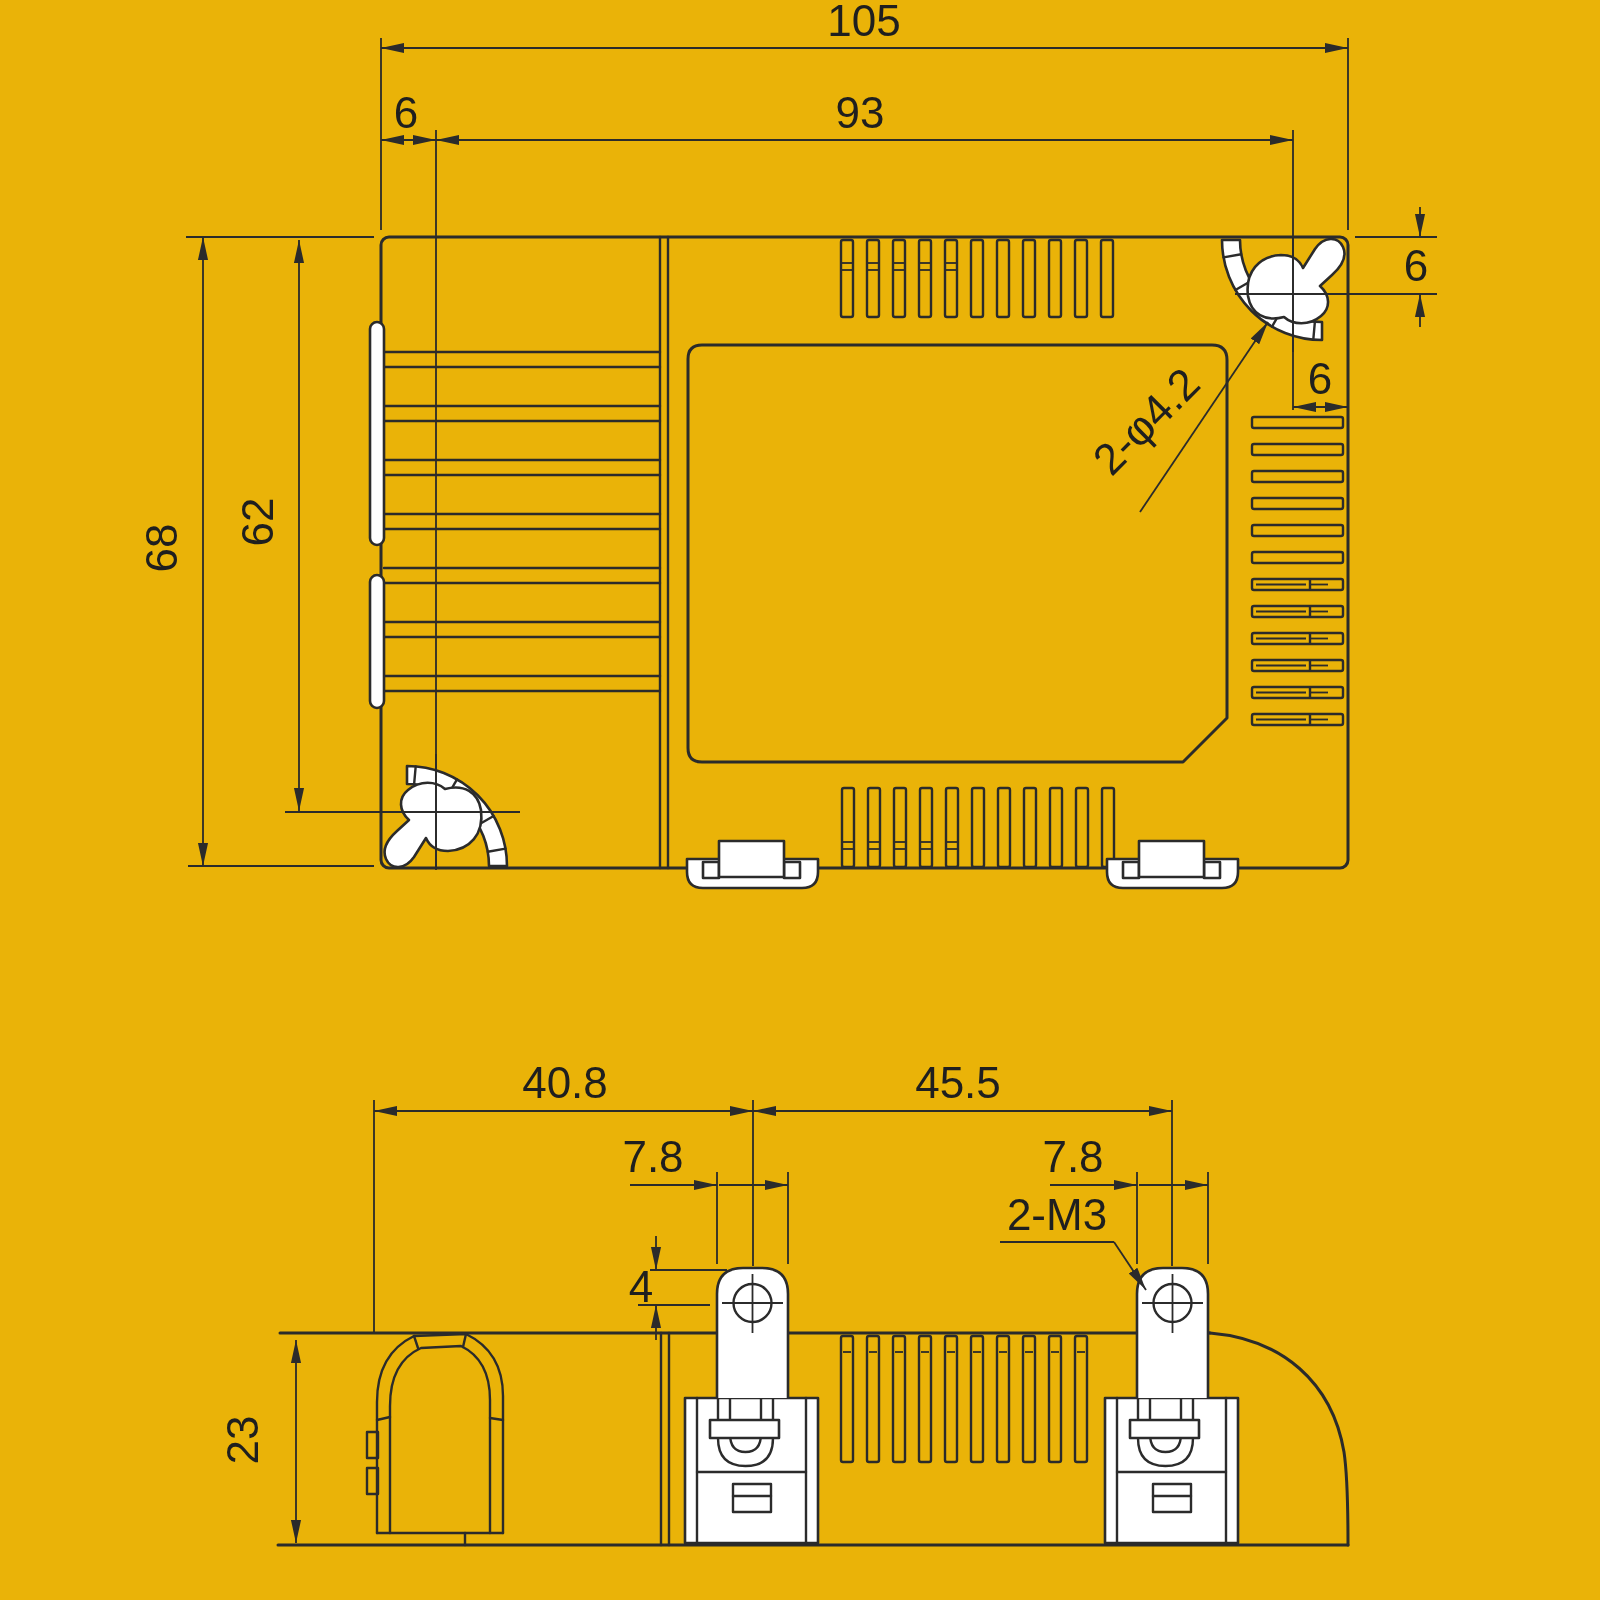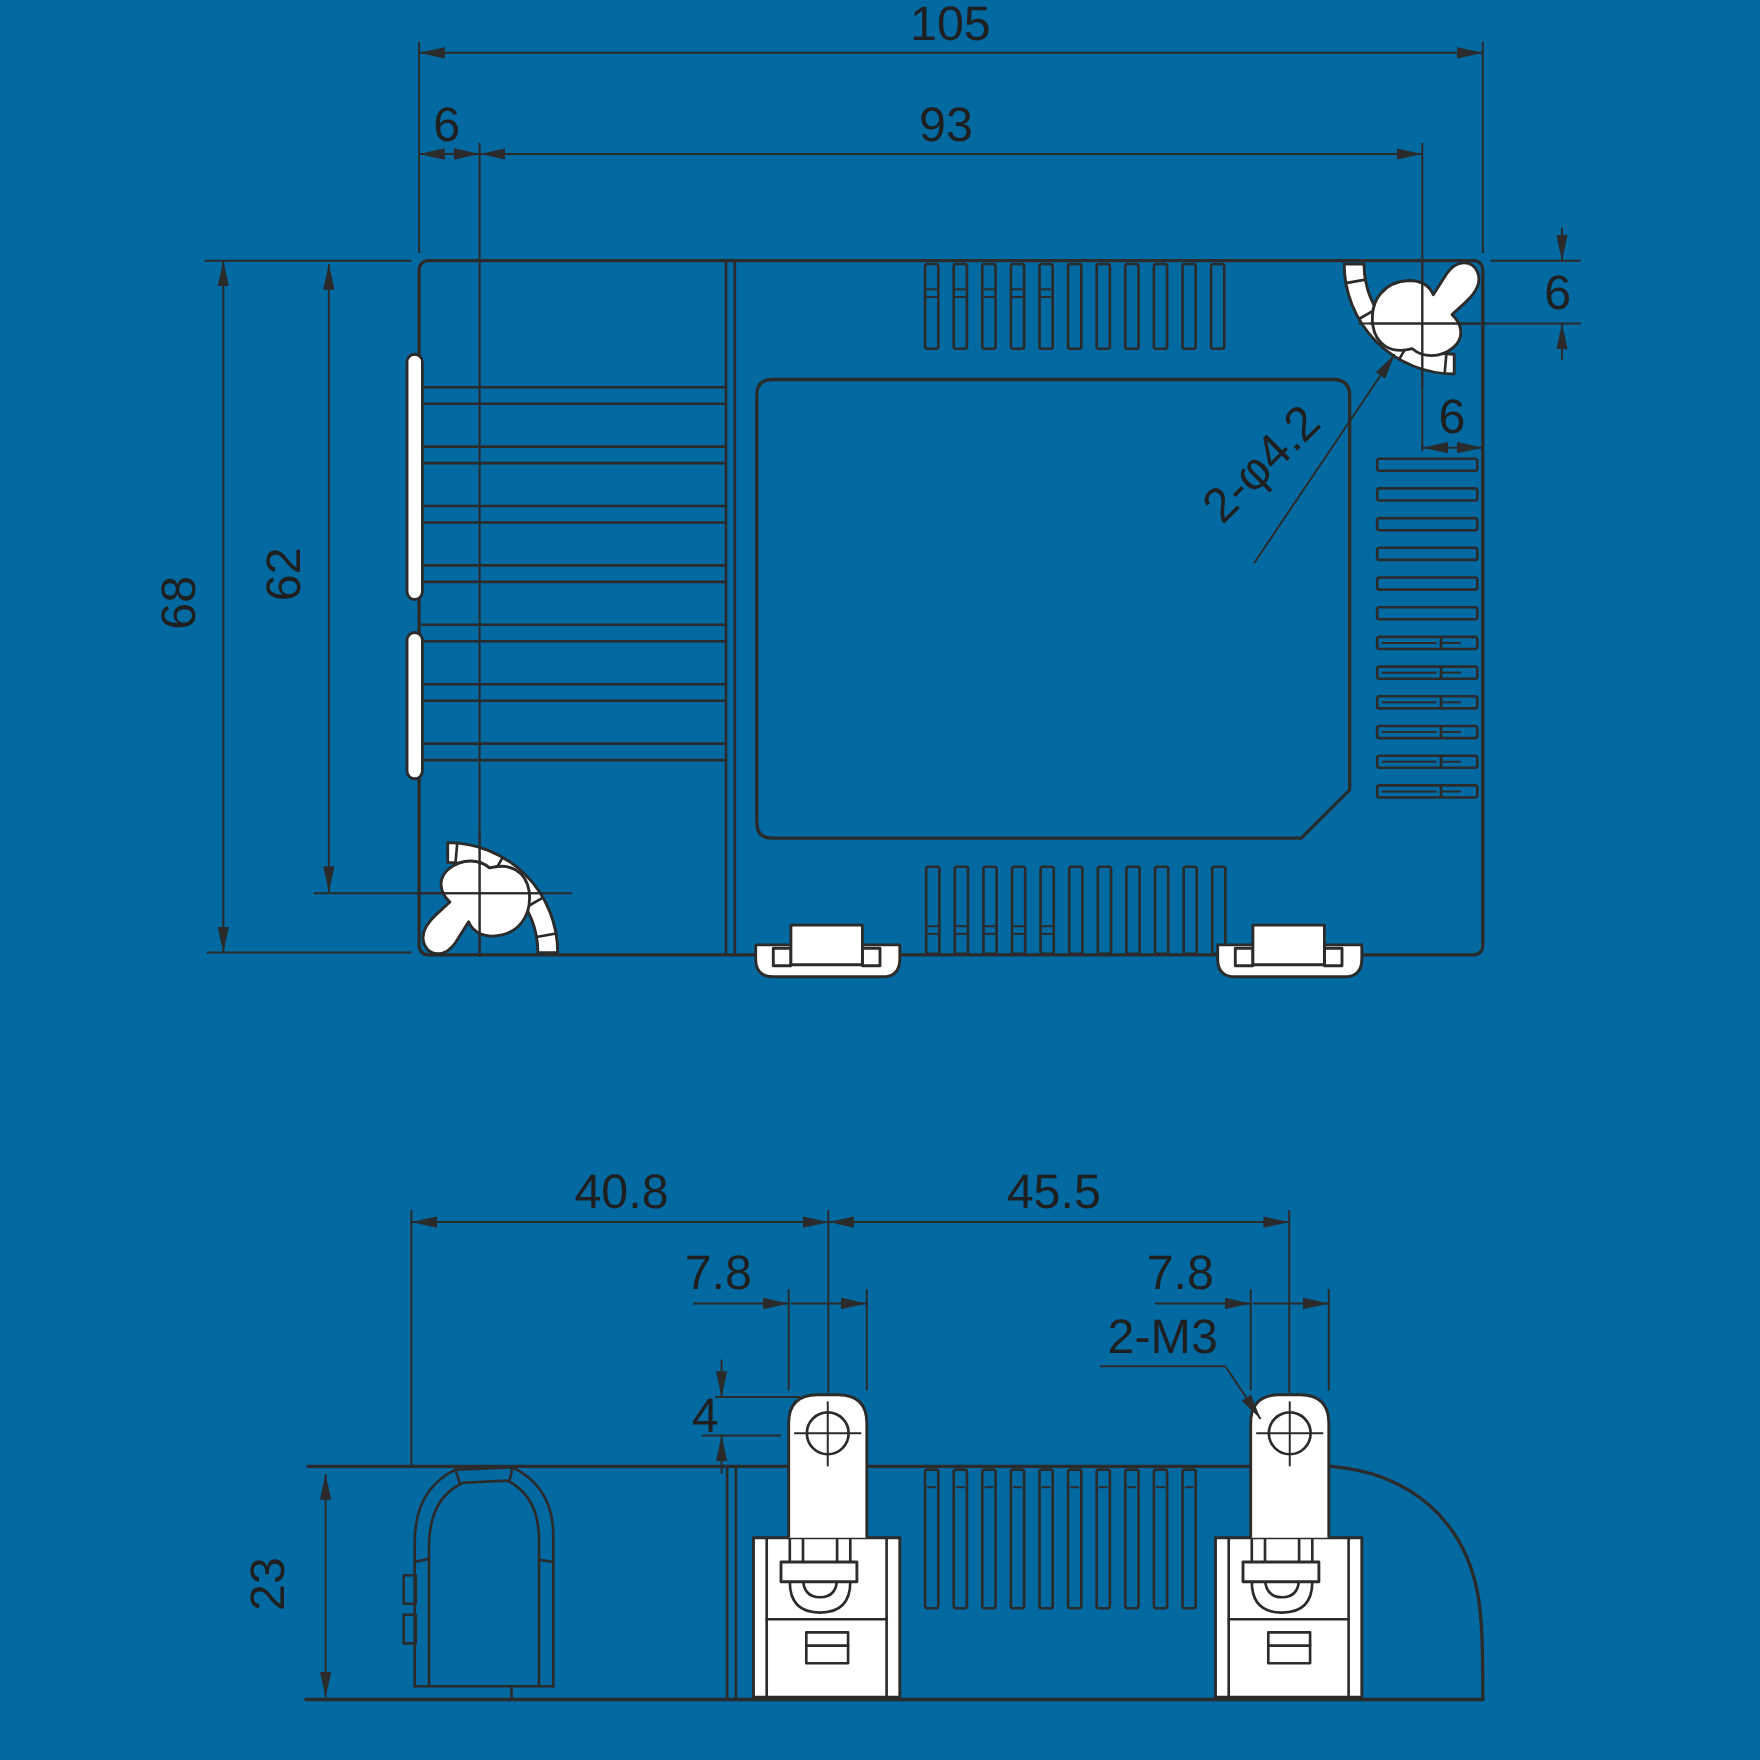--- a/index.html
+++ b/index.html
@@ -1,16 +1,16 @@
 <!DOCTYPE html>
 <html><head>
 <meta charset="utf-8">
 <style>
   html,body{margin:0;padding:0;background:#ffffff;}
-  .page{width:1600px;height:1600px;background:#0369a1;position:relative;overflow:hidden;}
+  .page{width:1600px;height:1600px;background:#eab308;position:relative;overflow:hidden;}
   svg{display:block;}
   .o{stroke:#2b2b2b;stroke-width:3;fill:none;stroke-linecap:round;stroke-linejoin:round;}
   .o2{stroke:#2b2b2b;stroke-width:2.4;fill:none;stroke-linecap:round;stroke-linejoin:round;}
   .ow{stroke:#2b2b2b;stroke-width:2.6;fill:#ffffff;stroke-linejoin:round;}
   .d{stroke:#2b2b2b;stroke-width:1.8;fill:none;stroke-linecap:butt;}
   .t{font-family:"Liberation Sans","DejaVu Sans",sans-serif;font-size:44px;fill:#1f1f1f;text-anchor:middle;}
 </style>
 </head>
 <body>
 

